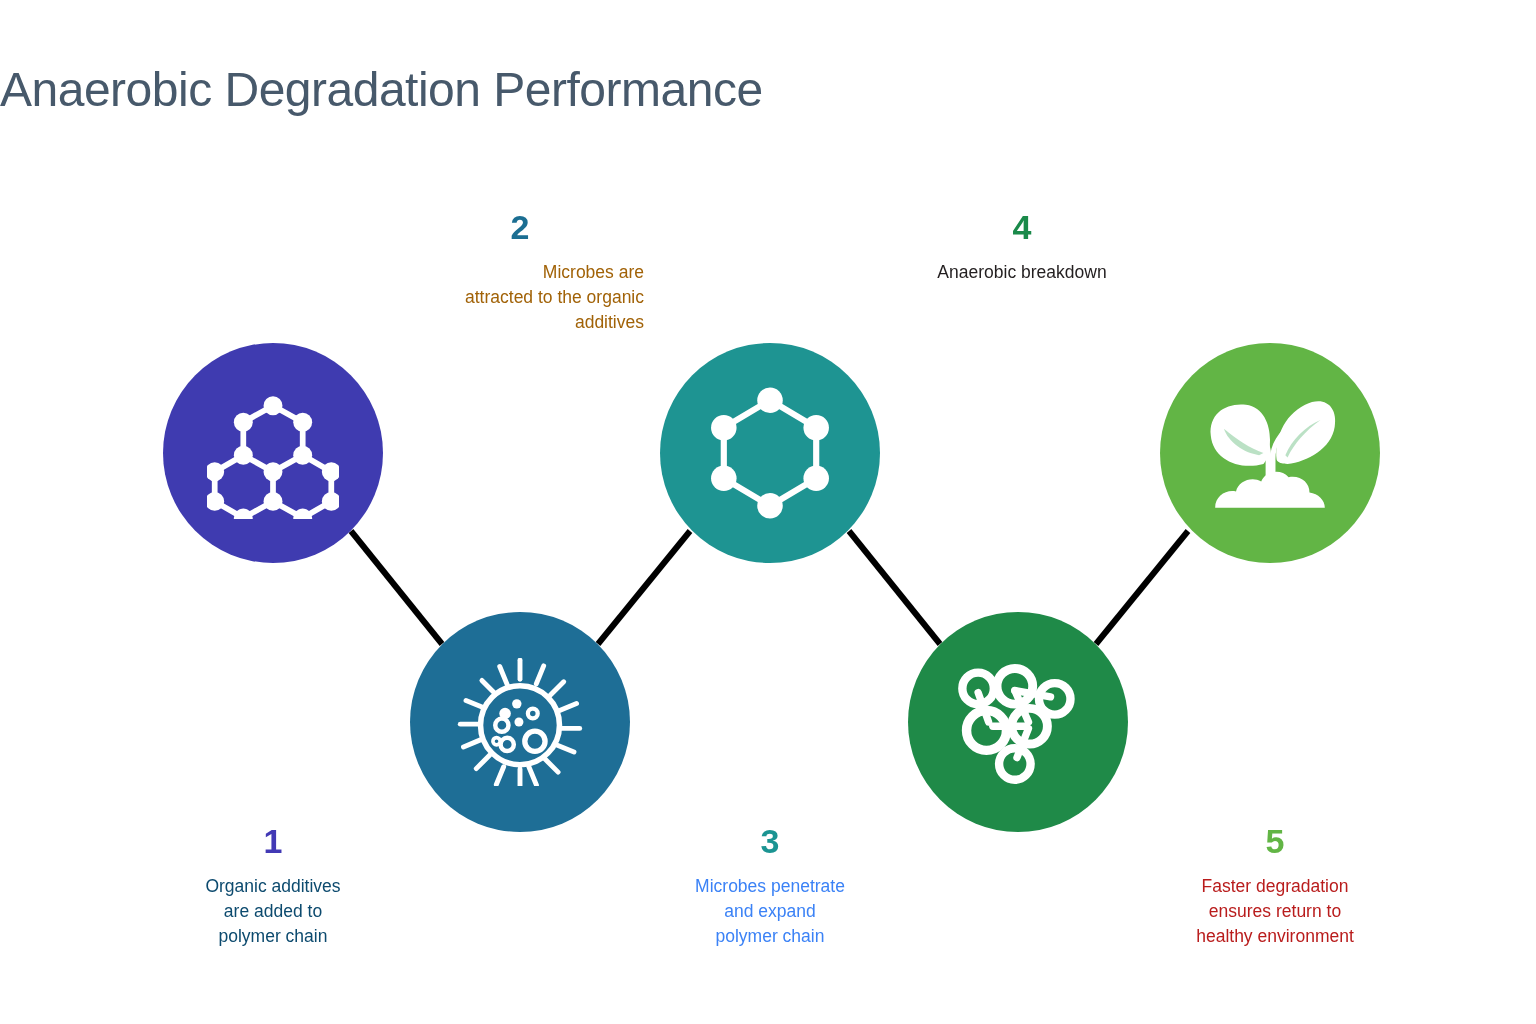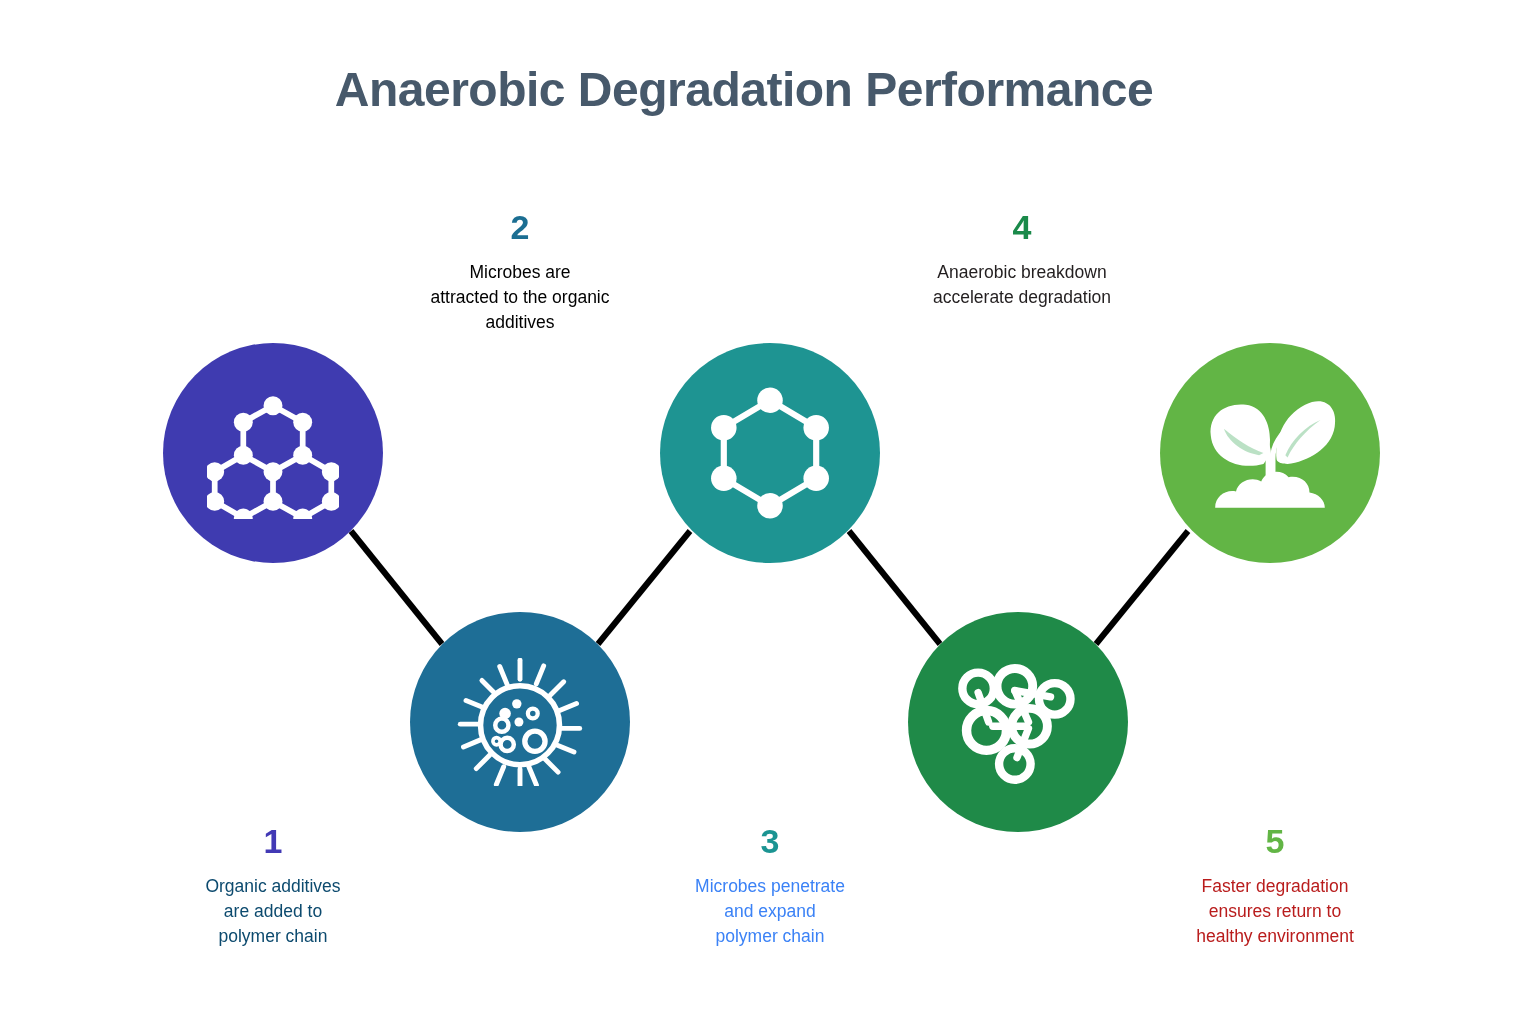--- a/index.html
+++ b/index.html
@@ -19,23 +19,23 @@
     height: 1024px;
     background: #ffffff;
   }
 
   
   #page-title {
     position: absolute;
     left: 0;
     top: 62px;
     width: 1488px;
-    text-align: center;
+    text-align: left;
     font-size: 48px;
-    font-weight: bold;
+    font-weight: normal;
     letter-spacing: -0.5px;
     color: #47596b;
     white-space: nowrap;
   }
 
   
   #connectors {
     position: absolute;
     left: 0;
     top: 0;
@@ -243,41 +243,40 @@
     <div class="num" style="color:#4239b5;">1</div>
     <div class="desc" style="color: #0c4a6e;">
       <div>Organic additives</div>
       <div>are added to</div>
       <div>polymer chain</div>
     </div>
   </div>
 
   <div class="caption" id="caption-2">
     <div class="num" style="color:#1b6e92;">2</div>
-    <div class="desc" style="color: #000000;">
+    <div class="desc" style="color: #a16207; text-align: right;">
       <div>Microbes are</div>
       <div>attracted to the organic</div>
       <div>additives</div>
     </div>
   </div>
 
   <div class="caption" id="caption-3">
     <div class="num" style="color:#1b9492;">3</div>
     <div class="desc" style="color: #3b82f6;">
       <div>Microbes penetrate</div>
       <div>and expand</div>
       <div>polymer chain</div>
     </div>
   </div>
 
   <div class="caption" id="caption-4">
     <div class="num" style="color:#1a8a4a;">4</div>
     <div class="desc" style="color: rgb(35, 31, 32);">
       <div>Anaerobic breakdown</div>
-      <div>accelerate degradation</div>
     </div>
   </div>
 
   <div class="caption" id="caption-5">
     <div class="num" style="color:#62b545;">5</div>
     <div class="desc" style="color: #b91c1c;">
       <div>Faster degradation</div>
       <div>ensures return to</div>
       <div>healthy environment</div>
     </div>

